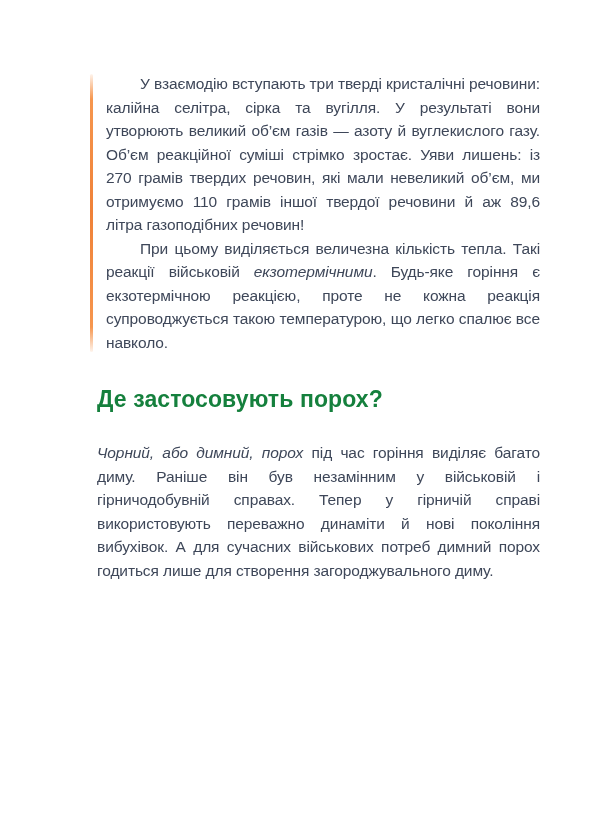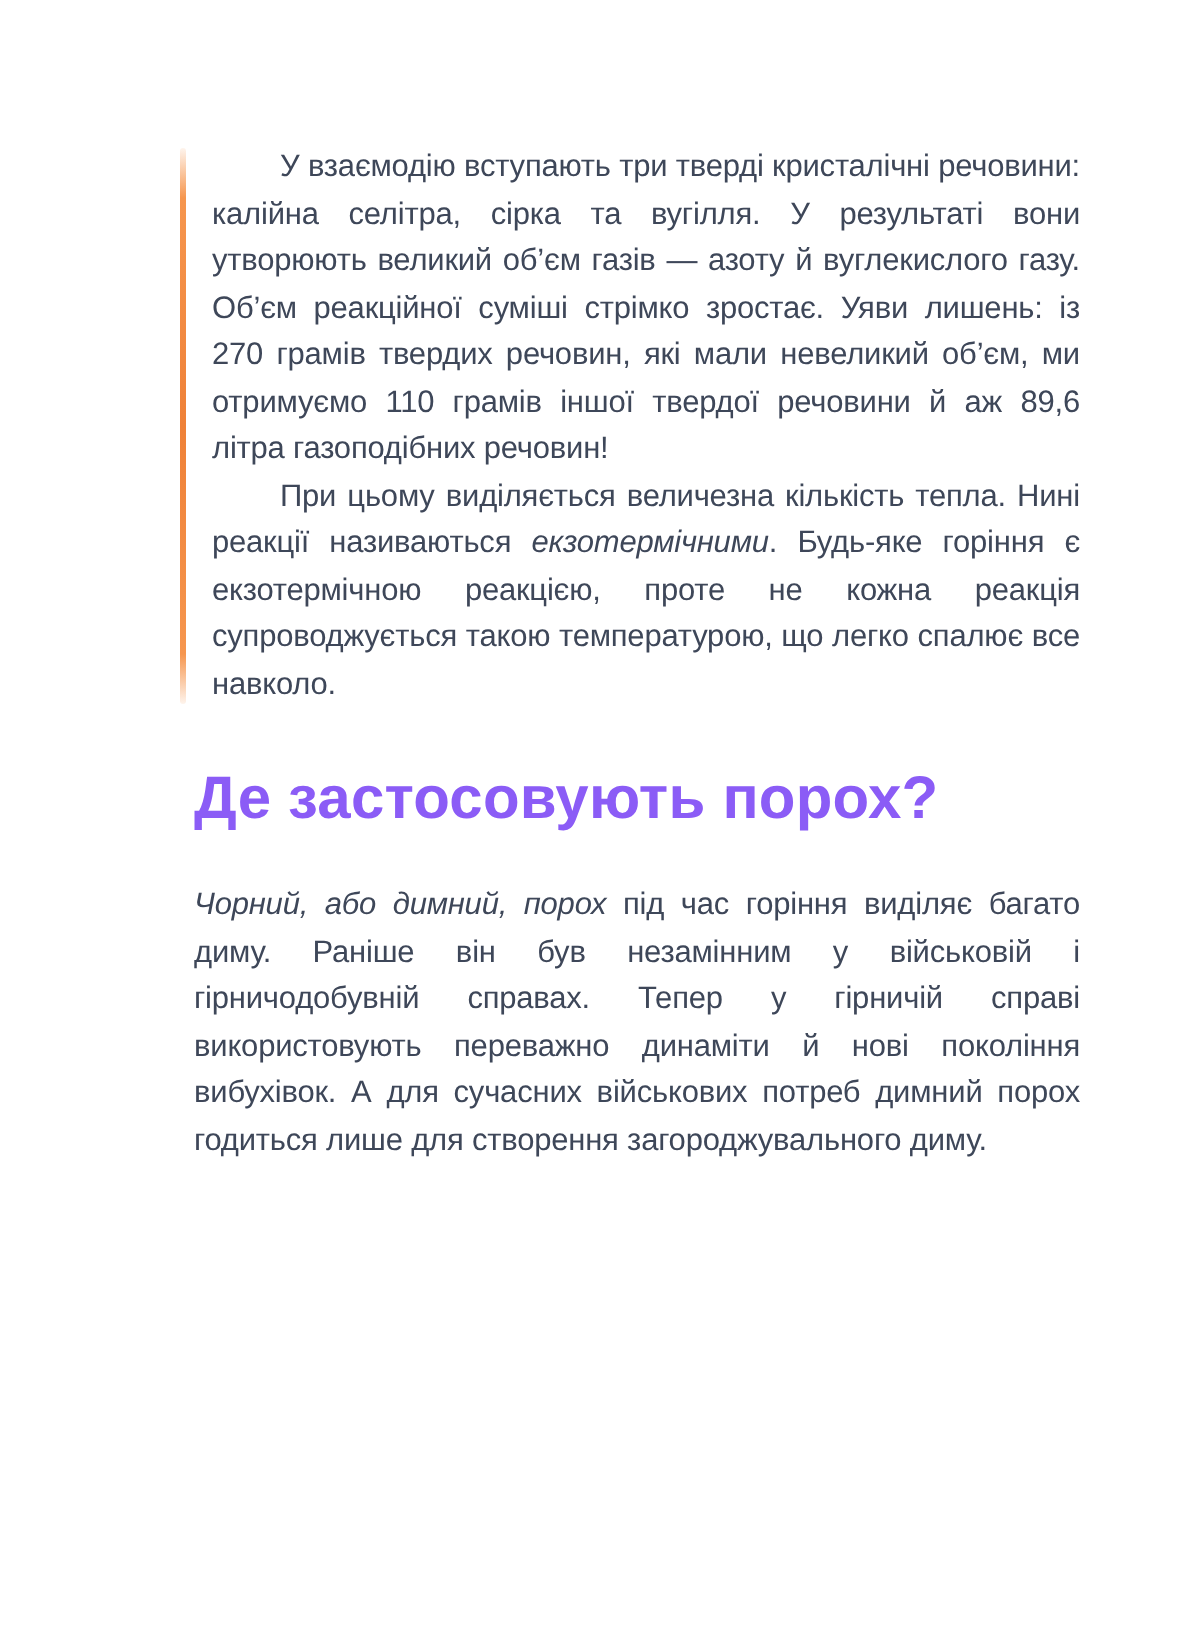--- a/index.html
+++ b/index.html
@@ -51,25 +51,25 @@
     text-align: justify;
   }
   p.para.indent { text-indent: 34px; }
   .em {
     font-weight: normal;
     font-style: italic;
   }
   
   h2.heading {
     margin: 0 0 28px 0;
-    font-size: 30px;
+    font-size: 23px;
     line-height: 27px;
     font-weight: bold;
     letter-spacing: 0.1px;
-    color: #8b5cf6;
+    color: #15803d;
     font-family: "Liberation Sans", sans-serif;
   }
   
   .page-number {
     position: absolute;
     left: 98px;
     top: 779px;
     font-size: 17px;
     font-weight: bold;
     color: #ef8140;
@@ -80,21 +80,21 @@
 </head>
 <body>
 
 <div class="page">
   <div class="content">
 
     <div class="quote">
       <div class="quote-bar"></div>
       <div id="quote-paragraphs">
           <p class="para indent"><span>У взаємодію вступають три тверді кристалічні речовини: калійна селітра, сірка та вугілля. У результаті вони утворюють великий об’єм газів — азоту й вуглекислого газу. Об’єм реакційної суміші стрімко зростає. Уяви лишень: із 270 грамів твердих речовин, які мали невеликий об’єм, ми отримуємо 110 грамів іншої твердої речовини й аж 89,6 літра газоподібних речовин!</span></p>
-          <p class="para indent"><span>При цьому виділяється величезна кількість тепла. Нині реакції називаються </span><span class="em">екзотермічними</span><span>. Будь-яке горіння є екзотермічною реакцією, проте не кожна реакція супроводжується такою температурою, що легко спалює все навколо.</span></p>
+          <p class="para indent"><span>При цьому виділяється величезна кількість тепла. Такі реакції військовій </span><span class="em">екзотермічними</span><span>. Будь-яке горіння є екзотермічною реакцією, проте не кожна реакція супроводжується такою температурою, що легко спалює все навколо.</span></p>
         </div>
     </div>
 
     <h2 class="heading">Де застосовують порох?</h2>
 
     <div id="section-paragraphs">
         <p class="para"><span class="em">Чорний, або димний, порох</span><span> під час горіння виділяє багато диму. Раніше він був незамінним у військовій і гірничодобувній справах. Тепер у гірничій справі використовують переважно динаміти й нові покоління вибухівок. А для сучасних військових потреб димний порох годиться лише для створення загороджувального диму.</span></p>
       </div>
 
   </div>

